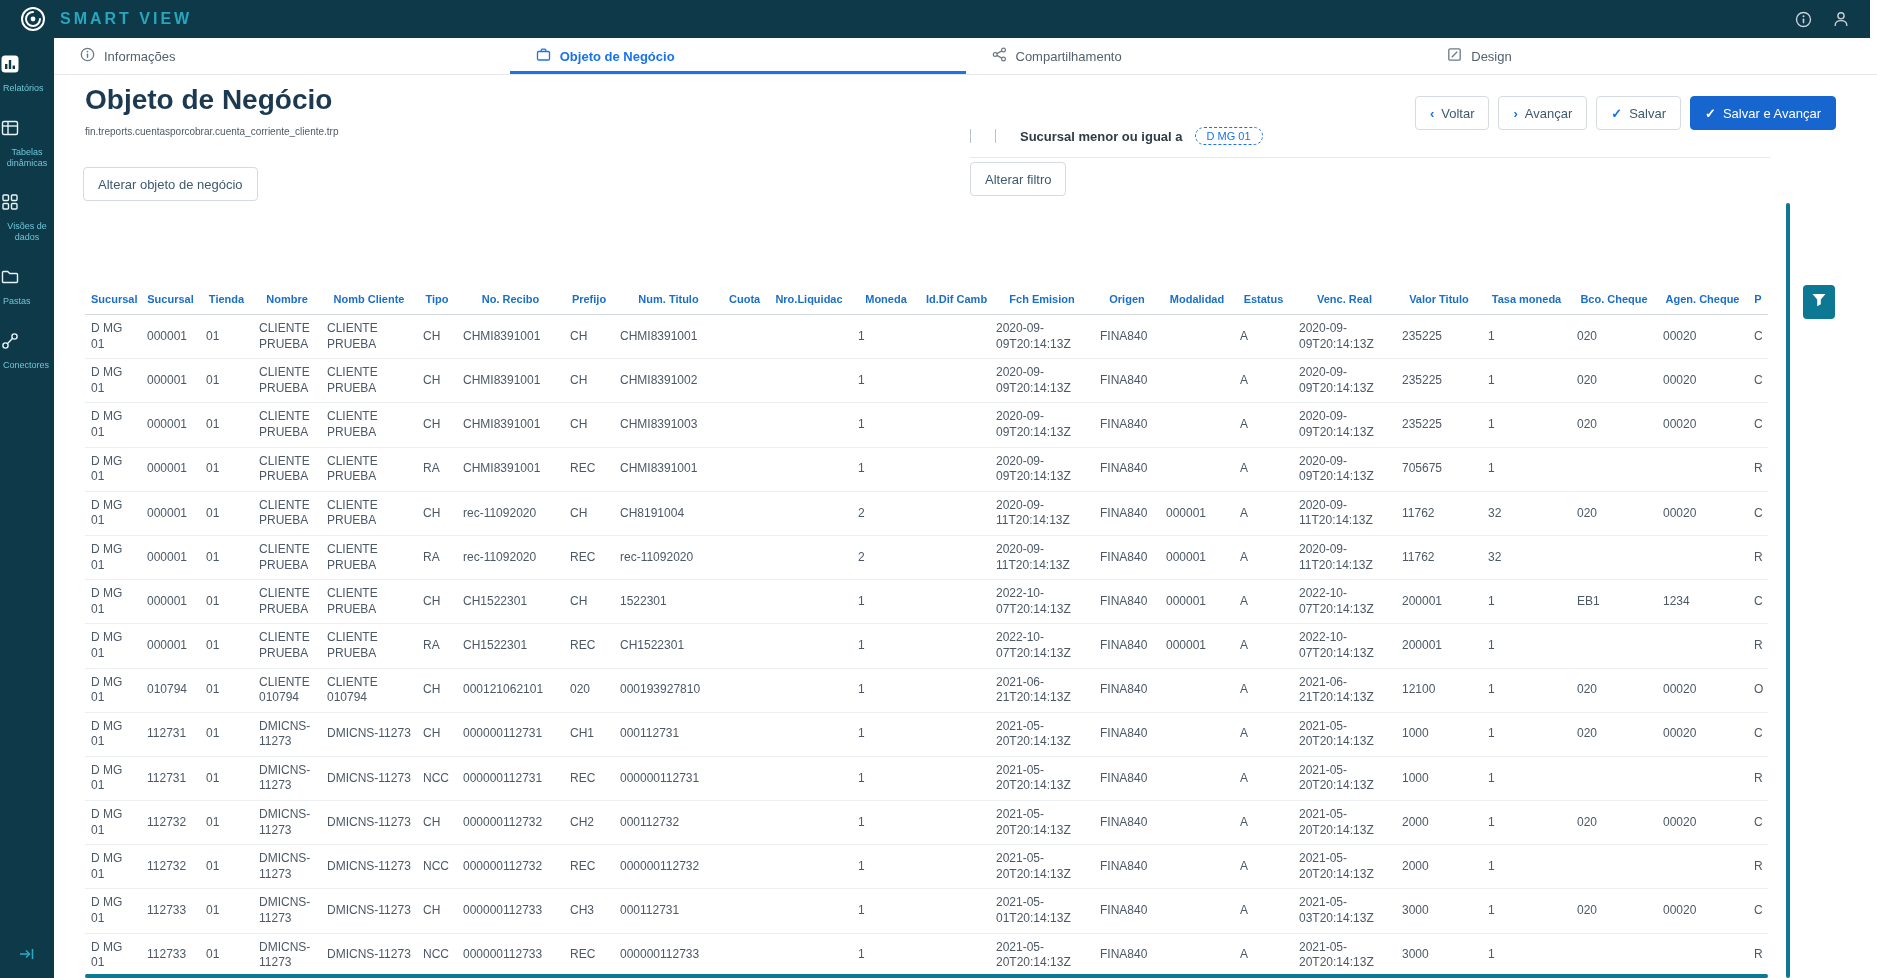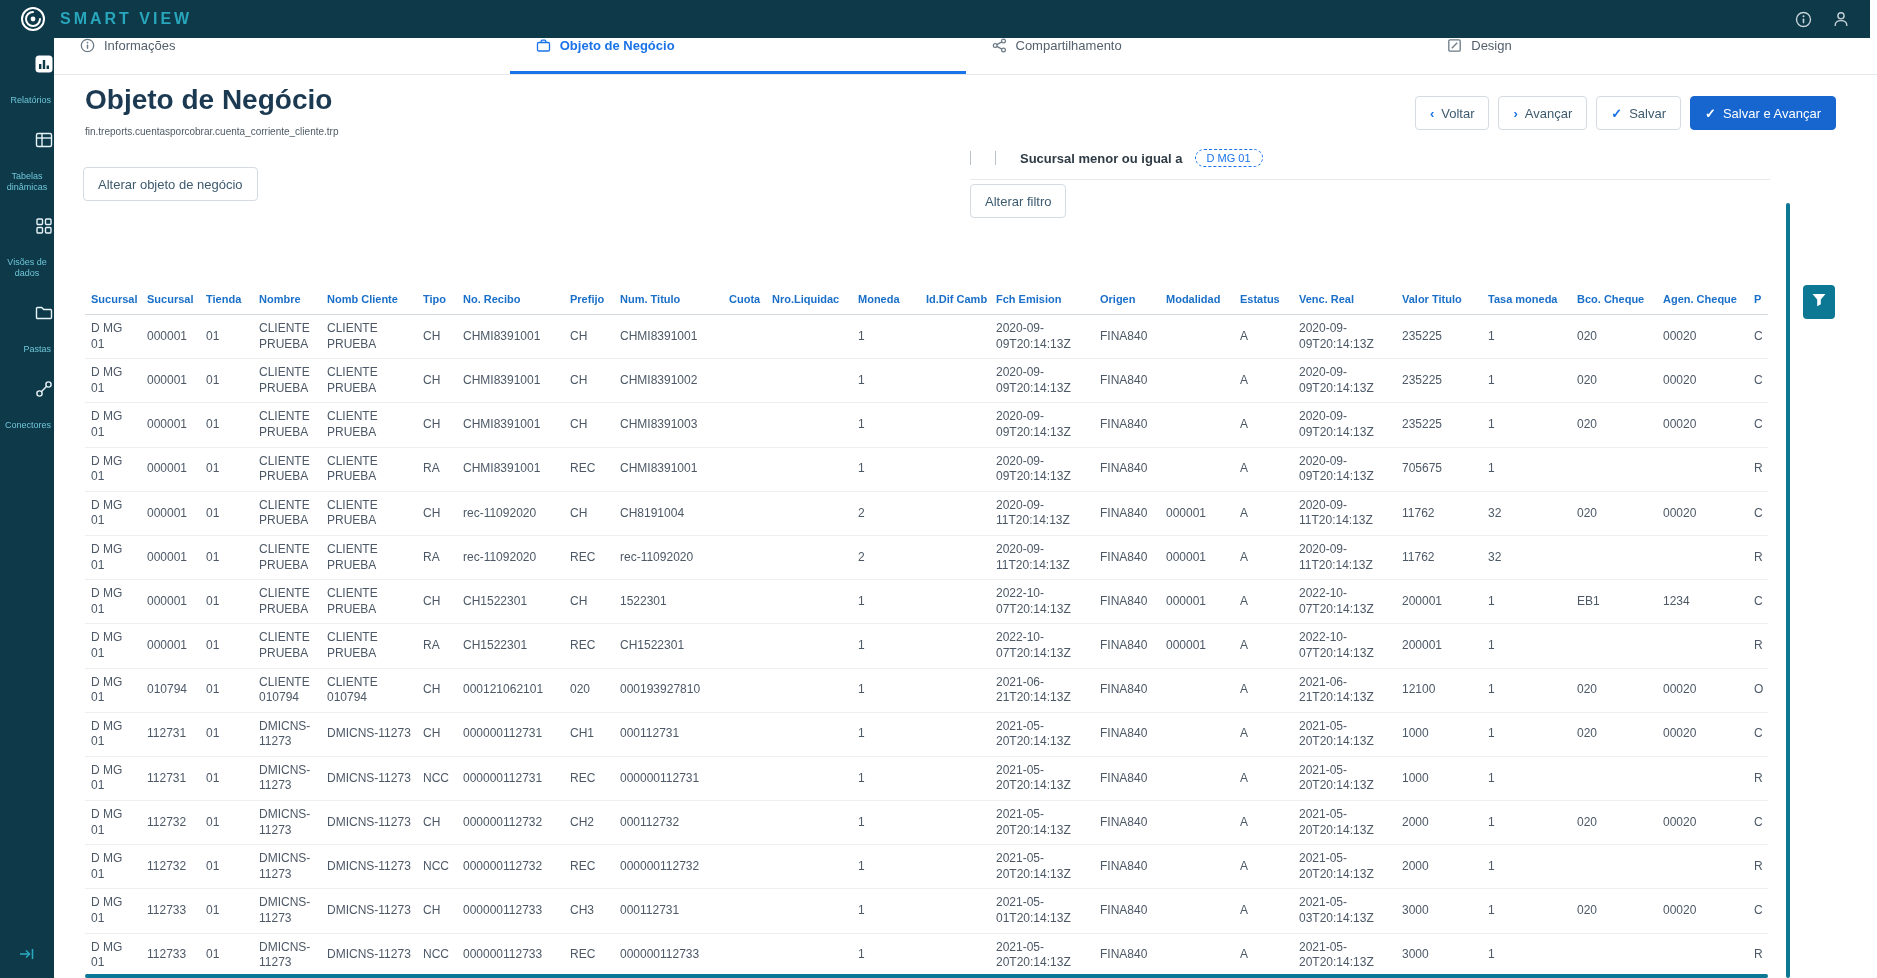--- a/index.html
+++ b/index.html
@@ -7,52 +7,52 @@
   body{position:relative;overflow:hidden;font-family:"Liberation Sans",sans-serif;background:#fff}
 
   
   .topbar{position:absolute;top:0;left:0;width:1870px;height:38px;background:#0d3949;display:flex;align-items:center;padding:0 20px;z-index:6}
   .brand{color:#27a6bc;font-size:16px;font-weight:bold;letter-spacing:3px;margin-left:14px}
   .topbar-right{margin-left:auto;display:flex;align-items:center;gap:20px}
   .tb-ic{display:flex;align-items:center;cursor:pointer}
 
   
   .sidebar{position:absolute;top:38px;left:0;width:54px;bottom:0;background:#0d3949;display:flex;flex-direction:column;align-items:center;padding-top:16px;z-index:5}
-  .side-item{display:flex;flex-direction:column;align-items:flex-end;gap:17px;width:54px;margin-bottom:24px;cursor:pointer;text-align:center}
+  .side-item{display:flex;flex-direction:column;align-items:flex-start;gap:5px;width:54px;margin-bottom:24px;cursor:pointer;text-align:center}
   .side-label{color:#6fc6d8;font-size:9px;line-height:1.2;padding:0 3px}
   .side-collapse{position:absolute;bottom:12px;left:0;width:54px;display:flex;justify-content:center;cursor:pointer}
 
   
   .main{position:absolute;left:54px;top:38px;right:0;bottom:0;background:#fff;overflow:hidden}
   .tabbar{position:absolute;top:0;left:0;right:0;height:37px;display:flex;border-bottom:1px solid #e6e9eb;background:#fff;z-index:3}
-  .tab{flex:1;display:flex;align-items:flex-start;gap:9px;padding-left:26px;font-size:13px;color:#54616d;cursor:pointer}
+  .tab{flex:1;display:flex;align-items:center;gap:9px;padding-left:26px;font-size:13px;color:#54616d;cursor:pointer}
   .tab.active{color:#1a73e8;box-shadow:inset 0 -3px 0 #1a73e8;font-weight:bold}
 
   .page-title{position:absolute;left:31px;top:46px;font-size:28px;font-weight:bold;color:#1b3a52}
   .page-subtitle{position:absolute;left:31px;top:88px;font-size:10px;color:#4f5b66}
 
   .actions{position:absolute;top:58px;right:41px;display:flex;gap:9px}
   .btn{height:34px;display:inline-flex;align-items:center;gap:7px;padding:0 14px;border:1px solid #d5dbe1;border-radius:4px;background:#fff;font-size:13px;color:#3d5a6e;cursor:pointer;font-family:inherit;white-space:nowrap}
   .btn .glyph{color:#1a73e8;font-size:13px;font-weight:bold}
   .btn.primary{background:#1766cf;border-color:#1766cf;color:#fff}
   .btn.primary .glyph{color:#fff}
   .btn-change-object{position:absolute;left:29px;top:129px}
 
-  .filter-area{position:absolute;left:916px;top:111px;width:800px}
+  .filter-area{position:absolute;left:916px;top:89px;width:800px}
   .filter-summary{display:flex;align-items:center;padding-bottom:12px;border-bottom:1px solid #e7eaec}
   .frag{width:1px;height:14px;background:#b9c2c8;margin-right:24px}
   .filter-text{font-size:13px;font-weight:bold;color:#2f3b45;margin-right:12px;white-space:nowrap}
   .filter-chip{border:1px dashed #1a73e8;color:#1a73e8;font-size:11px;padding:2px 11px;border-radius:10px;cursor:pointer;white-space:nowrap}
   .filter-area .btn{margin-top:4px}
 
   .preview-title{position:absolute;left:31px;top:197px;font-size:22px;font-weight:bold;color:#1b3a52}
 
   .table-wrap{position:absolute;left:31px;top:245px;width:1683px;bottom:0;overflow:hidden}
   table{border-collapse:collapse;table-layout:fixed;width:1683px}
-  th{font-size:11px;font-weight:bold;color:#1a6fc8;text-align:left;padding:10px 6px 9px;border-bottom:1px solid #d4dade;white-space:nowrap;overflow:hidden}
+  th{font-size:11px;font-weight:bold;color:#1a6fc8;text-align:center;padding:10px 6px 9px;border-bottom:1px solid #d4dade;white-space:nowrap;overflow:hidden}
   td{font-size:12px;color:#4c5866;padding:6px;border-bottom:1px solid #eceff1;vertical-align:middle;line-height:1.3;overflow:hidden}
 
   .vscroll{position:absolute;left:1732px;top:165px;bottom:0;width:4px;background:#0c7893;border-radius:2px;cursor:pointer;z-index:4}
   .hscroll{position:absolute;left:31px;bottom:0;width:1683px;height:4px;background:#0c7893;border-radius:2px;cursor:pointer;z-index:4}
   .filter-fab{position:absolute;left:1749px;top:247px;width:32px;height:34px;background:#0c7893;border-radius:4px;display:flex;align-items:center;justify-content:center;cursor:pointer;z-index:4}
 </style>
 </head>
 <body>
 
 <header class="topbar">

